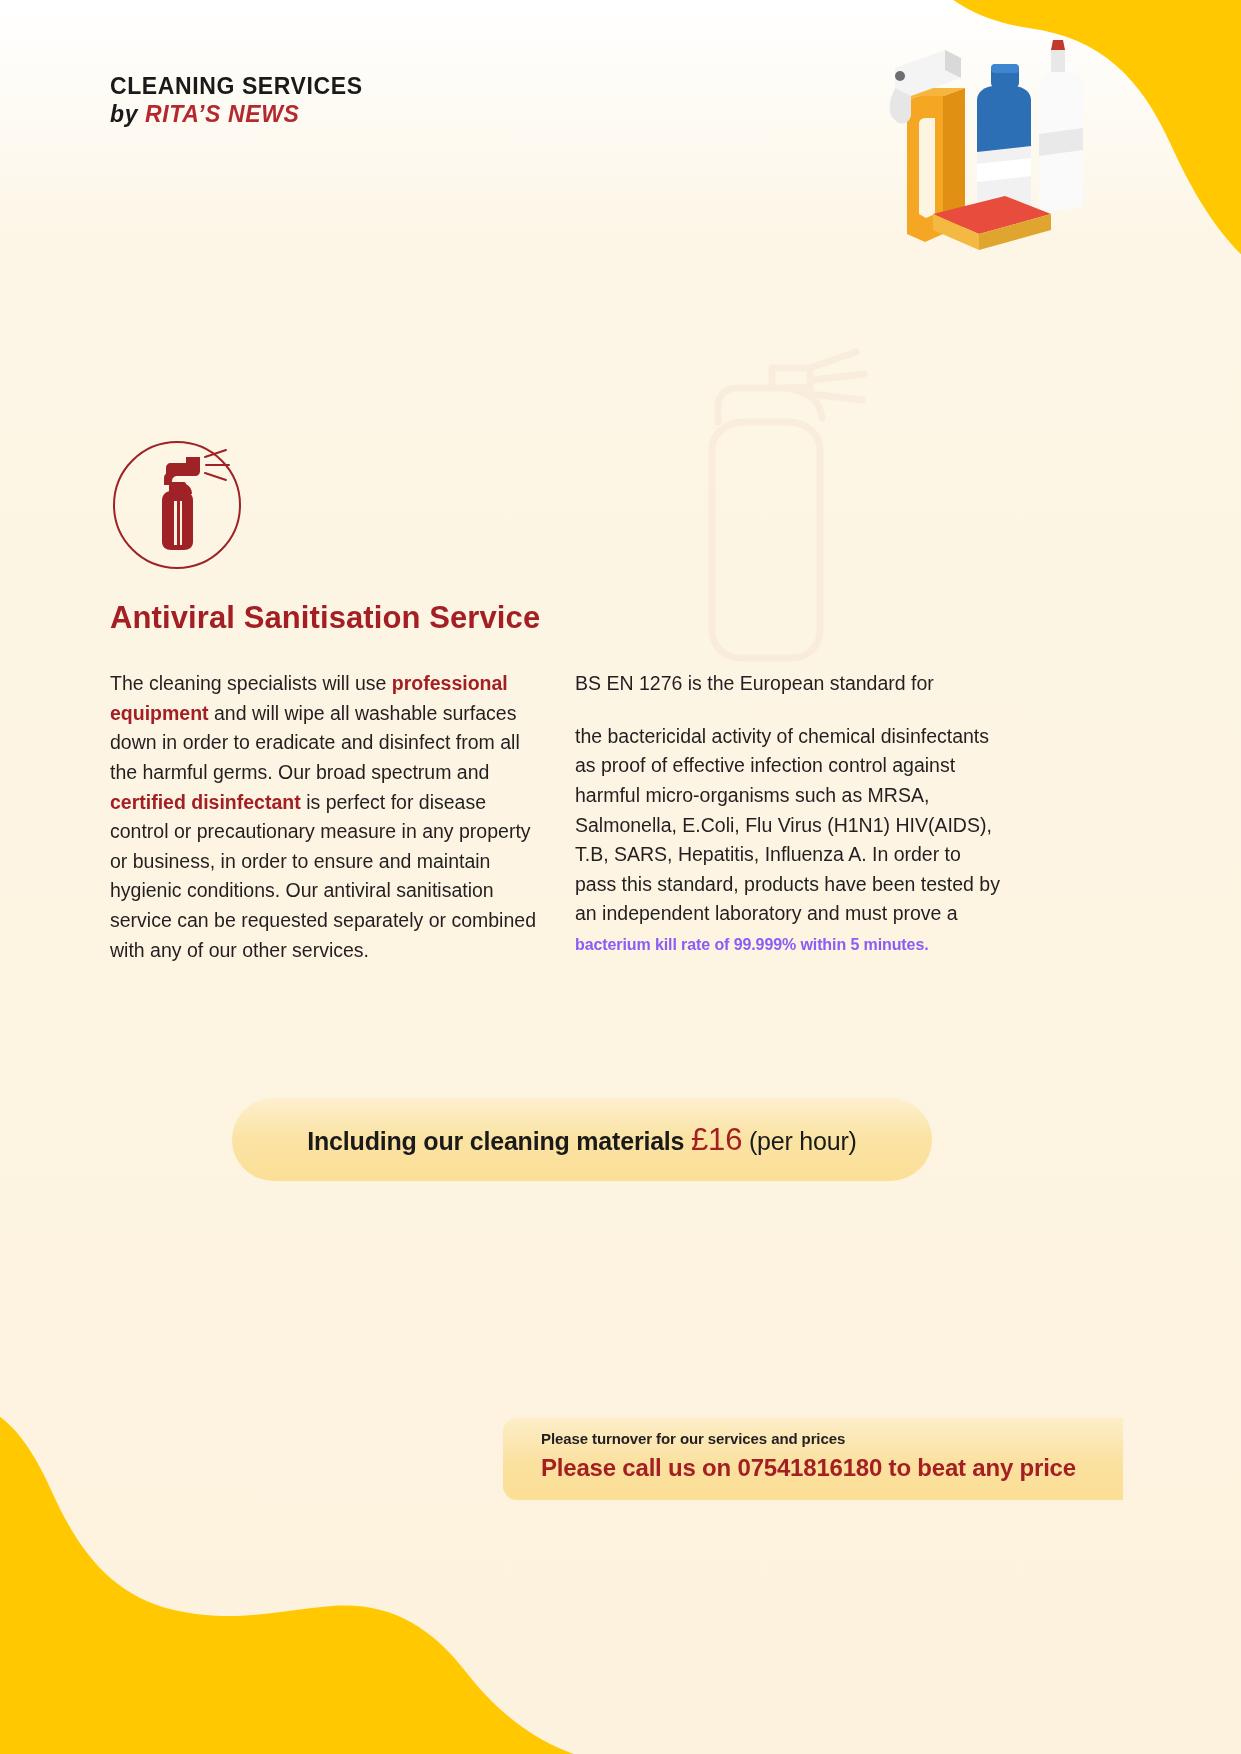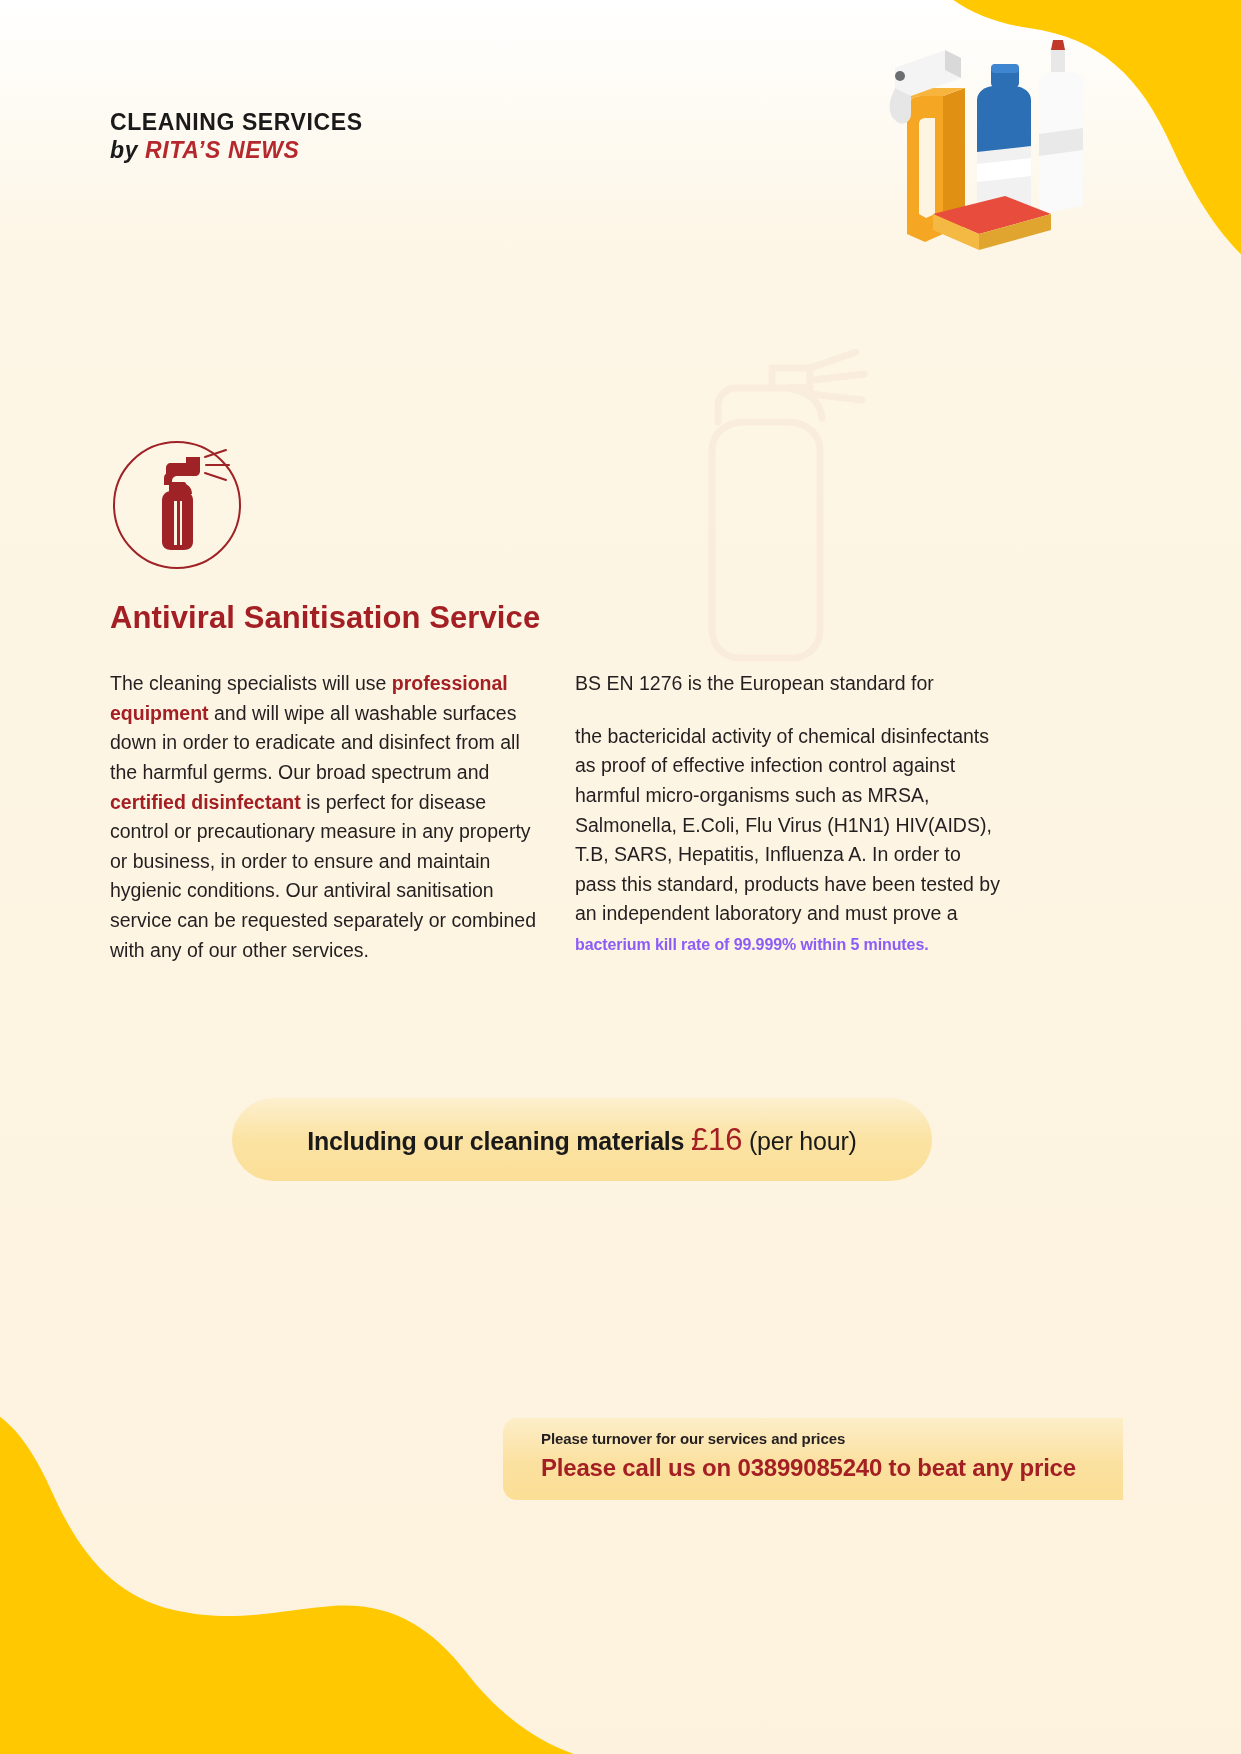--- a/index.html
+++ b/index.html
@@ -27,21 +27,21 @@
     position:absolute;left:660px;top:330px;width:260px;height:340px;z-index:2;
     opacity:.55;
   }
 
   
   .header{
     position:absolute;left:110px;top:72px;z-index:6;
   }
   .brand-l1{
     font-size:23px;font-weight:bold;letter-spacing:.6px;color:#1a1a1a;
-    line-height:1.22;font-family:"Liberation Sans", sans-serif;margin-top:36px;
+    line-height:1.22;font-family:"Liberation Sans", sans-serif;
   }
   .brand-l2{
     font-size:23px;font-weight:bold;letter-spacing:.6px;color:#1a1a1a;
     line-height:1.22;
     font-style:italic;
   }
   .brand-l2 .accent{color:#b5292e;}
 
   .hero-art{
     position:absolute;right:138px;top:38px;width:230px;height:215px;z-index:5;
@@ -188,14 +188,14 @@
   <p class="lead">BS EN 1276 is the European standard for</p>
   <p class="rest"><span>the bactericidal activity of chemical disinfectants as proof of effective infection control against harmful micro-organisms such as MRSA, Salmonella, E.Coli, Flu Virus (H1N1)  HIV(AIDS), T.B, SARS, Hepatitis, Influenza A. In order to pass this standard, products have been tested by an independent laboratory and must prove a </span><span class="hl-tight">bacterium kill rate of 99.999% within 5 minutes.</span></p>
 </div>
 
 <div class="price-banner">
   <div class="price-text"><span>Including our cleaning materials </span><span class="amount">£16</span><span class="per"> (per hour)</span></div>
 </div>
 
 <div class="footer-banner">
   <div class="foot-l1">Please turnover for our services and prices</div>
-  <div class="foot-l2">Please call us on 03899085240 to beat any price</div>
+  <div class="foot-l2">Please call us on 07541816180 to beat any price</div>
 </div>
 
 </body></html>

